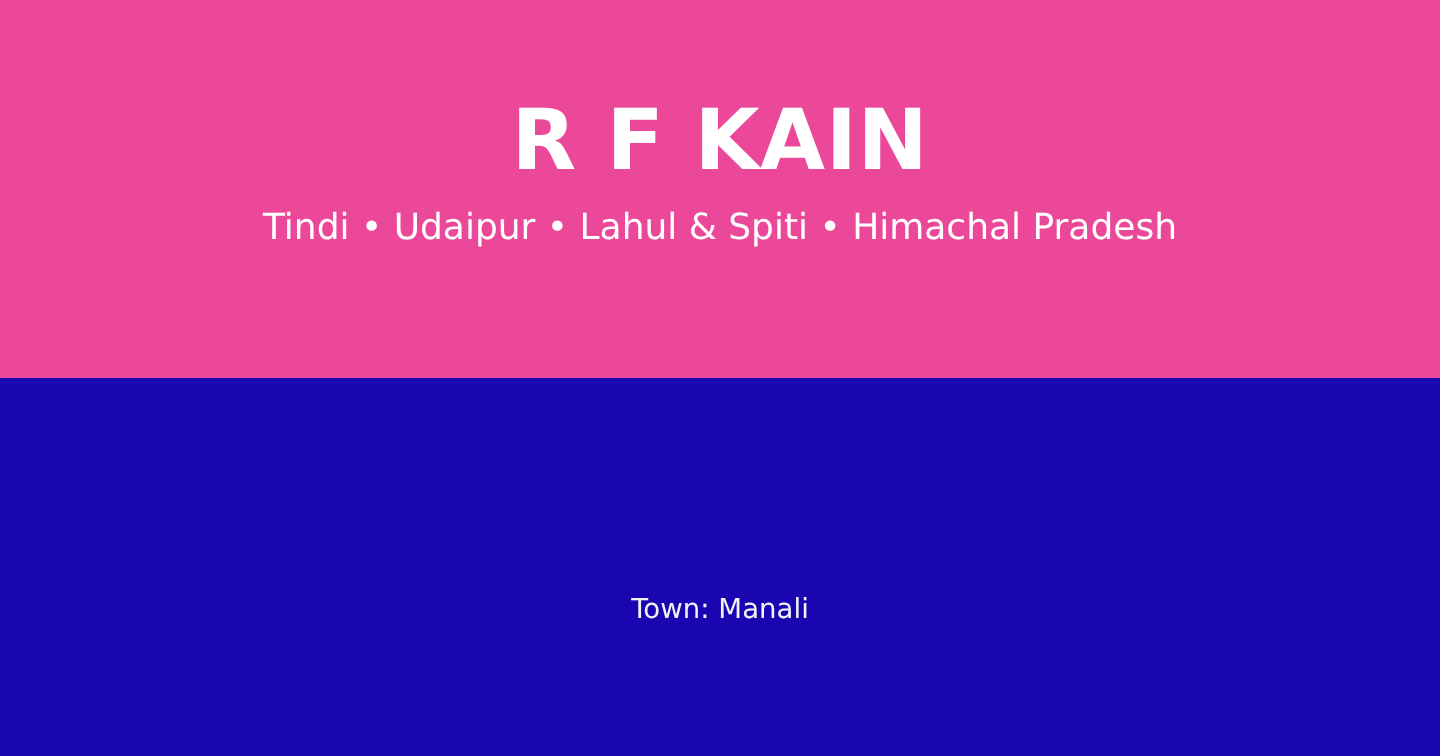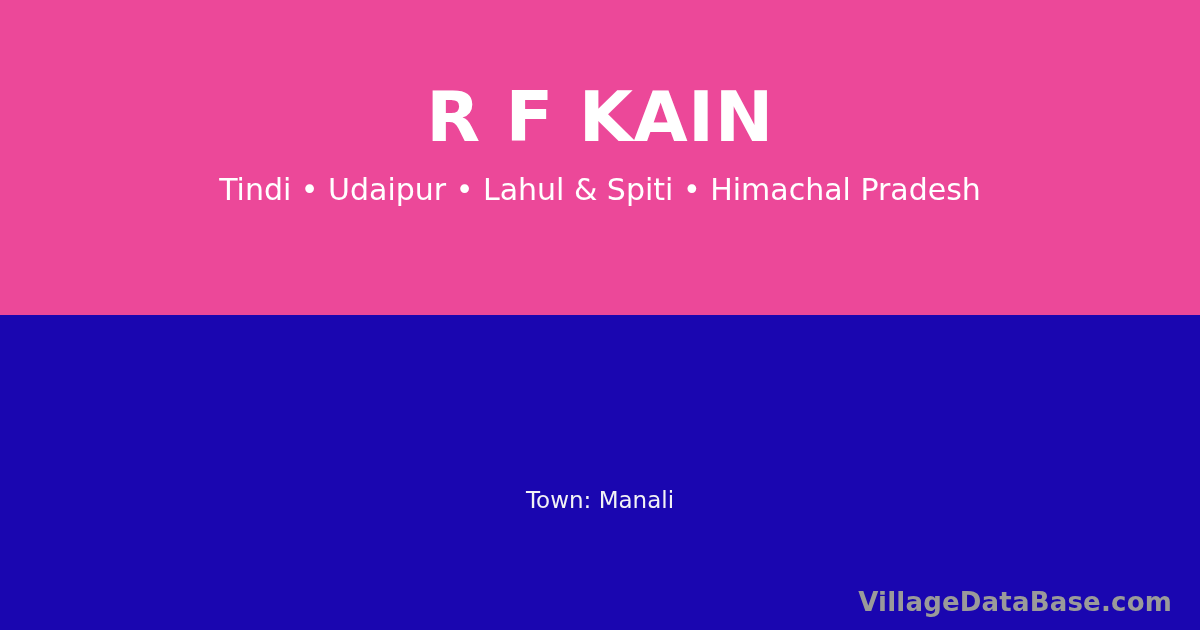--- a/index.html
+++ b/index.html
@@ -64,21 +64,21 @@
     width: 100%;
     height: 315px;
     background: #1a06b0;
     box-sizing: border-box;
   }
 
   .detail-line {
     position: absolute;
     left: 0;
     right: 0;
-    top: 172px;
+    top: 180px;
     text-align: center;
     font-size: 23px;
     line-height: 1.2;
     font-weight: 400;
     color: #f2f2f5;
     white-space: nowrap;
   }
 
   .watermark {
     position: absolute;
@@ -98,16 +98,15 @@
 <div class="card">
 
   <div class="header-band">
     <h1 class="title">R F KAIN</h1>
     <p class="subtitle">Tindi • Udaipur • Lahul &amp; Spiti • Himachal Pradesh</p>
   </div>
 
   <div class="body-band">
     <div class="detail-line">Town: Manali</div>
 
-    <div class="watermark">VillageDataBase.com</div>
   </div>
 
 </div>
 
 </body></html>

